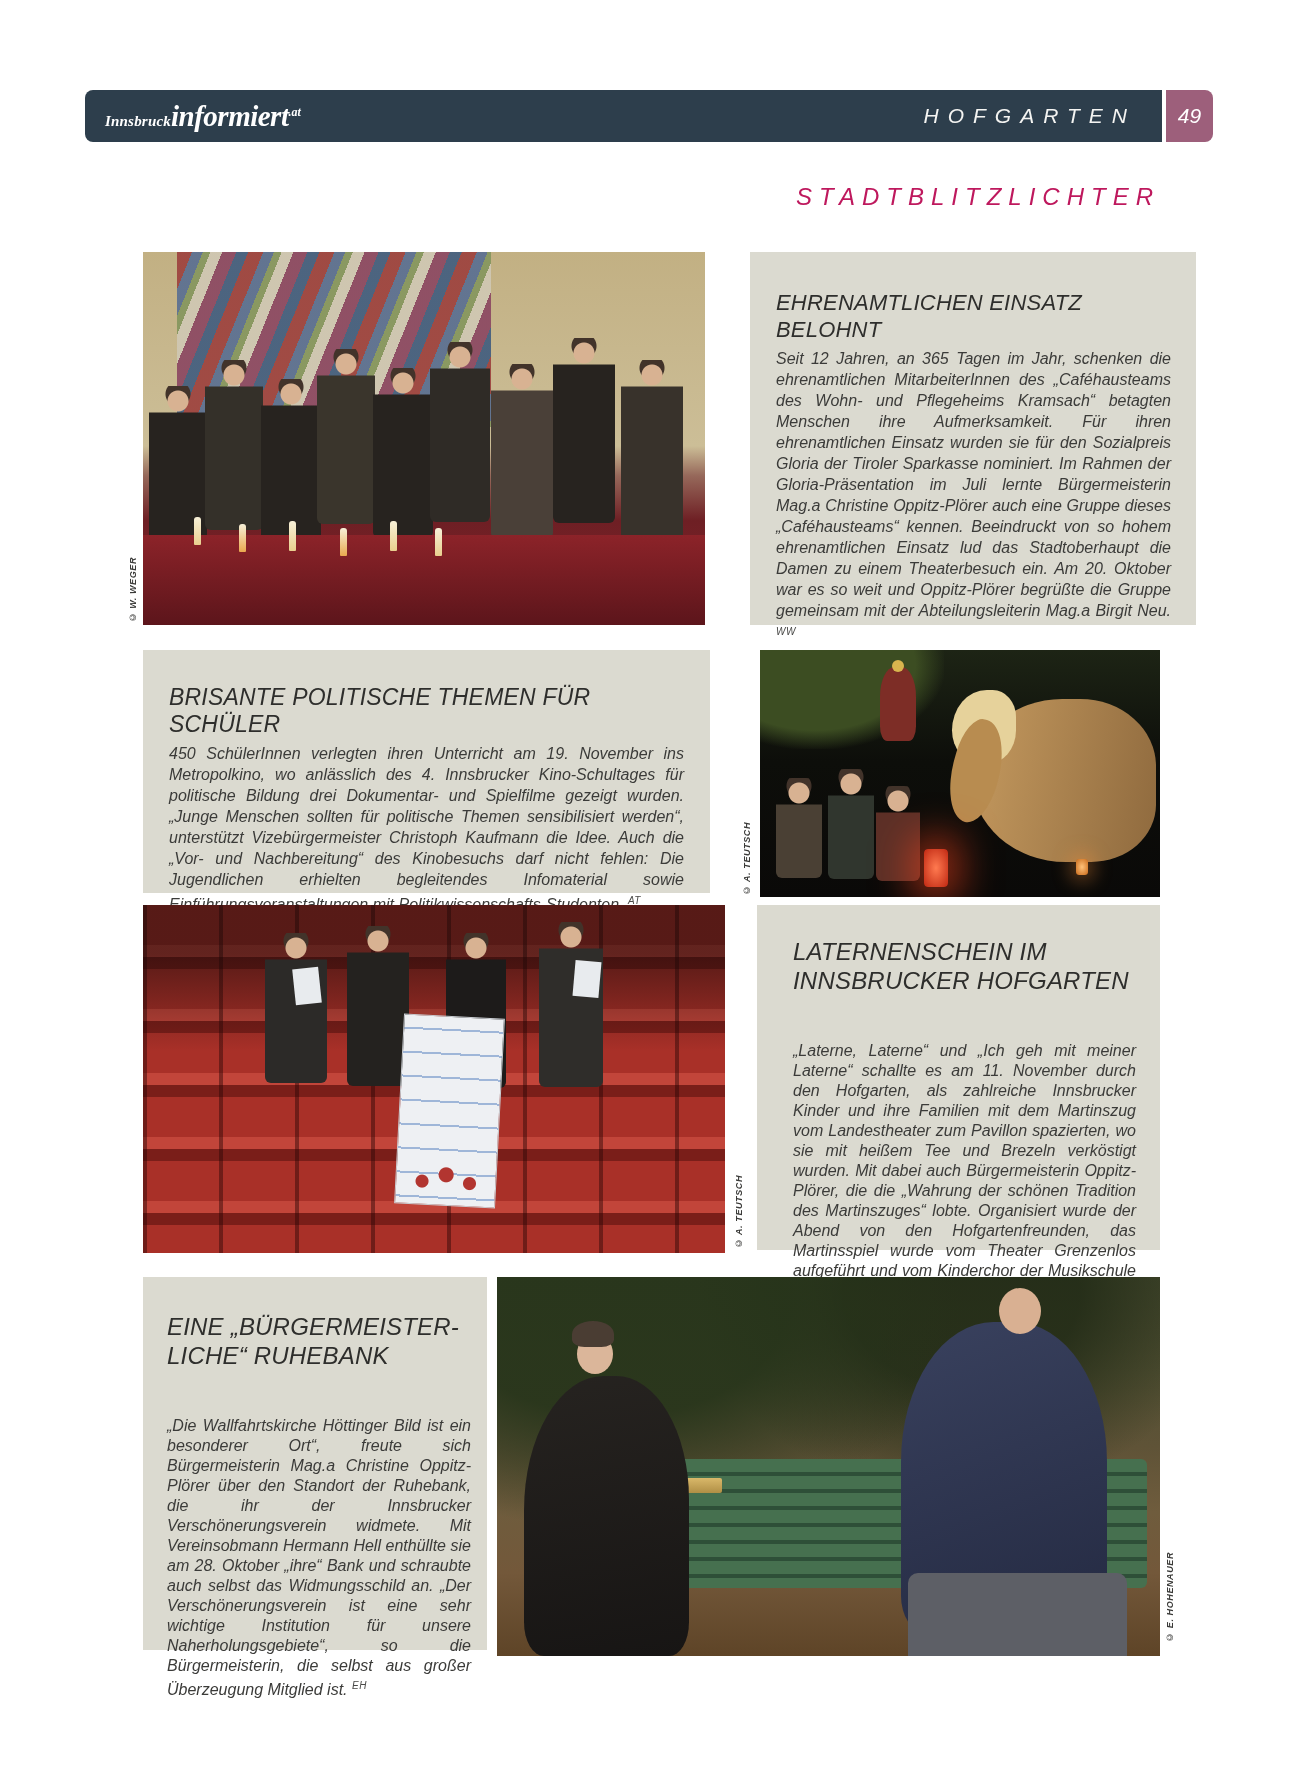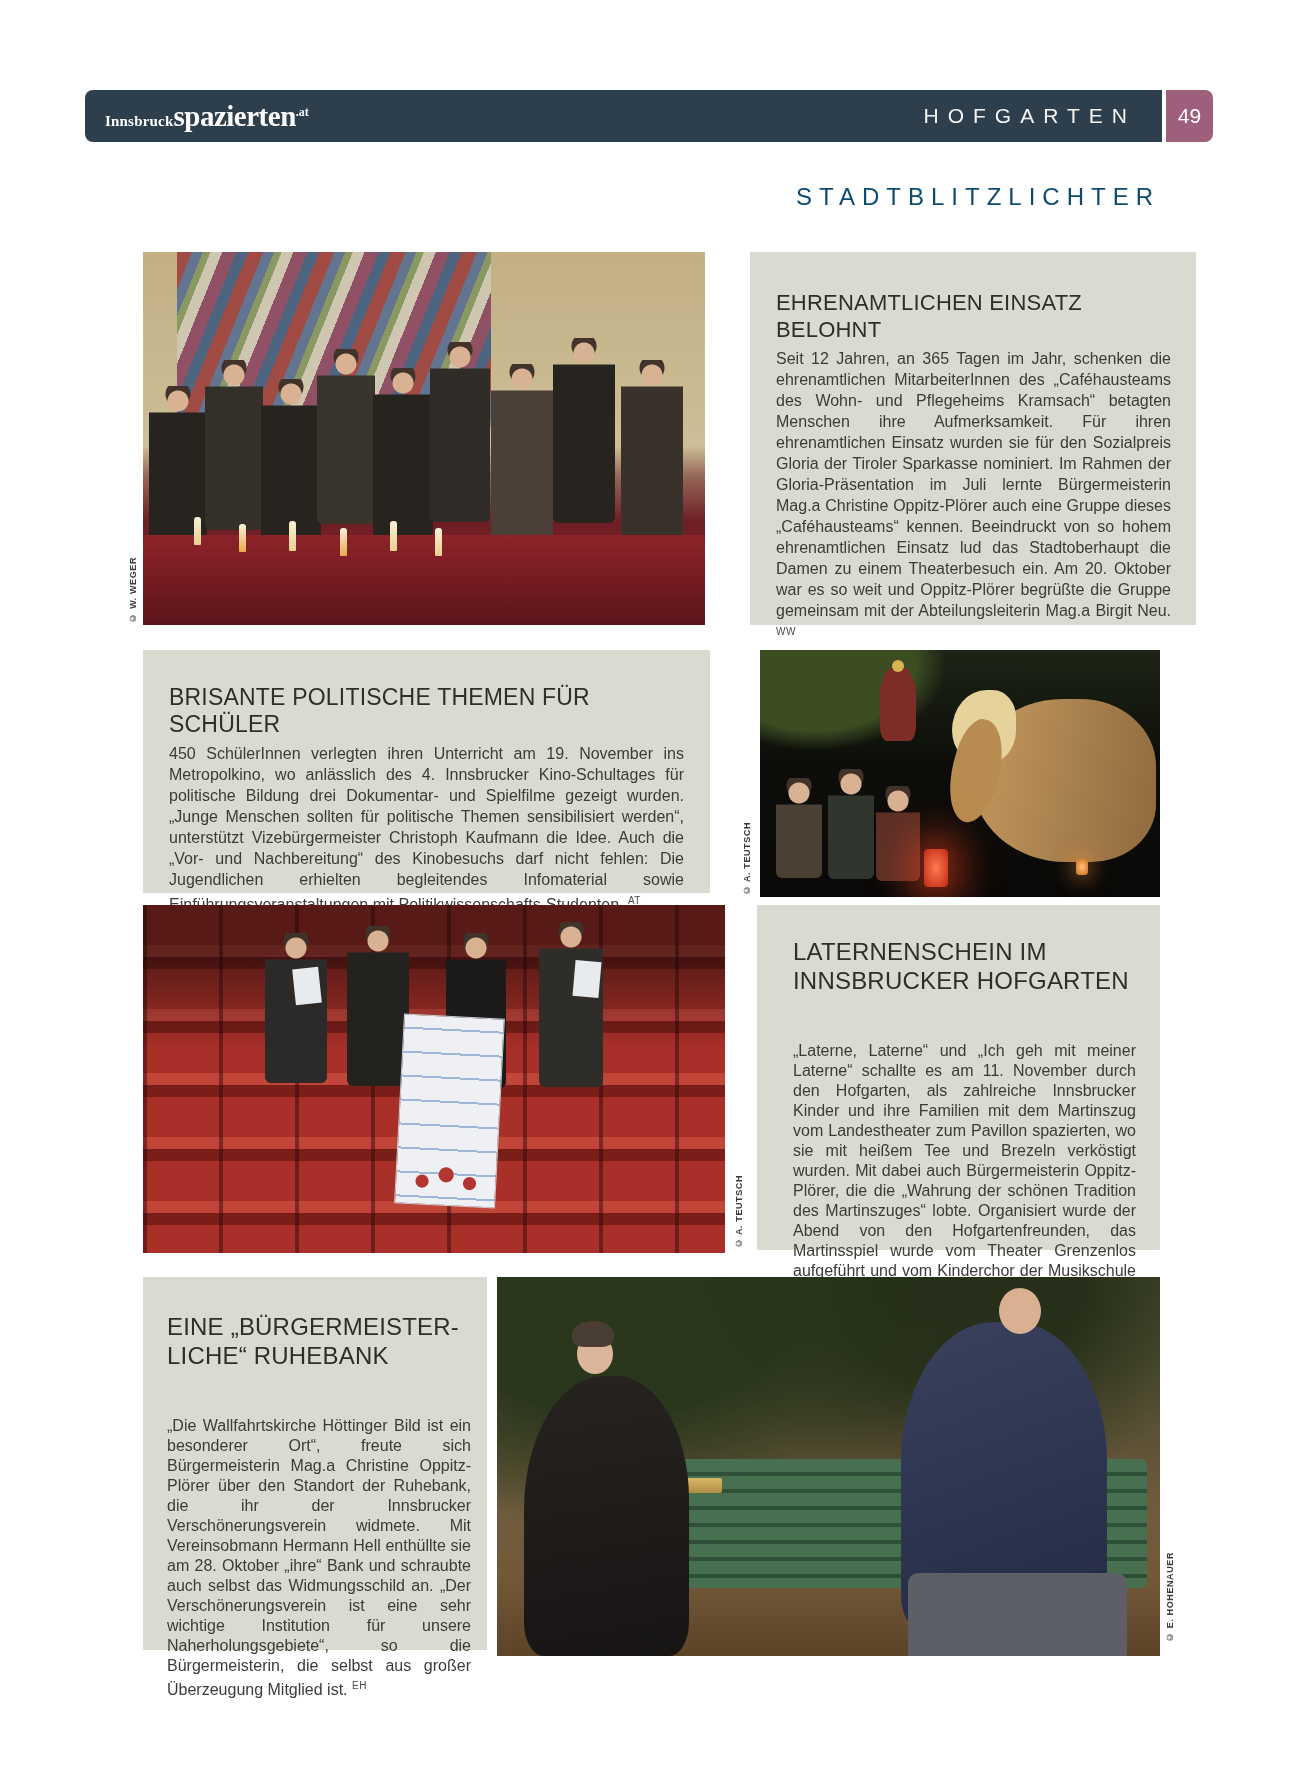--- a/index.html
+++ b/index.html
@@ -1,34 +1,34 @@
 <!DOCTYPE html>
 <html><head>
 <meta charset="utf-8">
 <style>
   html,body{margin:0;padding:0;background:#ffffff;}
   .page{position:relative;width:1303px;height:1775px;background:#fff;overflow:hidden;
-        font-family:"Liberation Sans", sans-serif;}
+        font-family:"Liberation Sans", sans-serif;font-style:italic;}
 
   
   .masthead{position:absolute;left:85px;top:90px;width:1077px;height:52px;background:#2d3e4c;
             border-radius:8px 0 0 8px;display:flex;align-items:center;justify-content:space-between;
             padding:0 26px 0 20px;box-sizing:border-box;color:#fff;}
   .logo{display:flex;align-items:baseline;font-family:"Liberation Serif", serif;font-weight:bold;}
   .lg-a{font-size:15px;letter-spacing:.2px;}
   .lg-b{font-size:29px;letter-spacing:-.5px;}
   .lg-c{font-size:12px;position:relative;top:-10px;}
   .section-label{font-size:21px;letter-spacing:9px;font-weight:400;color:#f4f4f2;}
   .page-badge{position:absolute;left:1166px;top:90px;width:47px;height:52px;background:#9d5f7b;
               border-radius:0 8px 8px 0;color:#fff;font-size:21px;display:flex;align-items:center;
               justify-content:center;}
 
   
   .page-heading{position:absolute;right:143px;top:183px;font-size:24px;letter-spacing:7px;
-                color:#0c4a6e;font-weight:400;}
+                color:#be185d;font-weight:400;}
 
   
   .block{position:absolute;background:#dbdad0;box-sizing:border-box;color:#3b3b39;}
   .block h2{margin:0 0 5px 0;font-size:22px;font-weight:400;color:#2e2e2c;letter-spacing:.2px;line-height:27px;}
   .block p{margin:0;font-size:16px;line-height:21px;text-align:justify;}
   .block.narrowlh p{line-height:20px;margin-top:46px;}
   .initials{font-size:10px;letter-spacing:.5px;color:#4a4a48;vertical-align:super;}
 
   .block-a{left:750px;top:252px;width:446px;height:373px;padding:37px 25px 0 26px;}
   .block-b{left:143px;top:650px;width:567px;height:243px;padding:34px 26px 4px 26px;}
@@ -71,21 +71,21 @@
   .credit-d{left:1165px;top:1552px;}
 </style>
 </head>
 <body>
 
 <div class="page">
 
   <header class="masthead">
     <div class="logo">
       <span class="lg-a">Innsbruck</span>
-        <span class="lg-b">spazierten</span>
+        <span class="lg-b">informiert</span>
         <span class="lg-c">.at</span>
     </div>
     <div class="section-label">HOFGARTEN</div>
   </header>
   <div class="page-badge">49</div>
 
   <div class="page-heading">STADTBLITZLICHTER</div>
 
   <figure class="photo photo-a">
     <div class="el" style="left:6%;top:0;width:56%;height:47%;opacity:.95;

